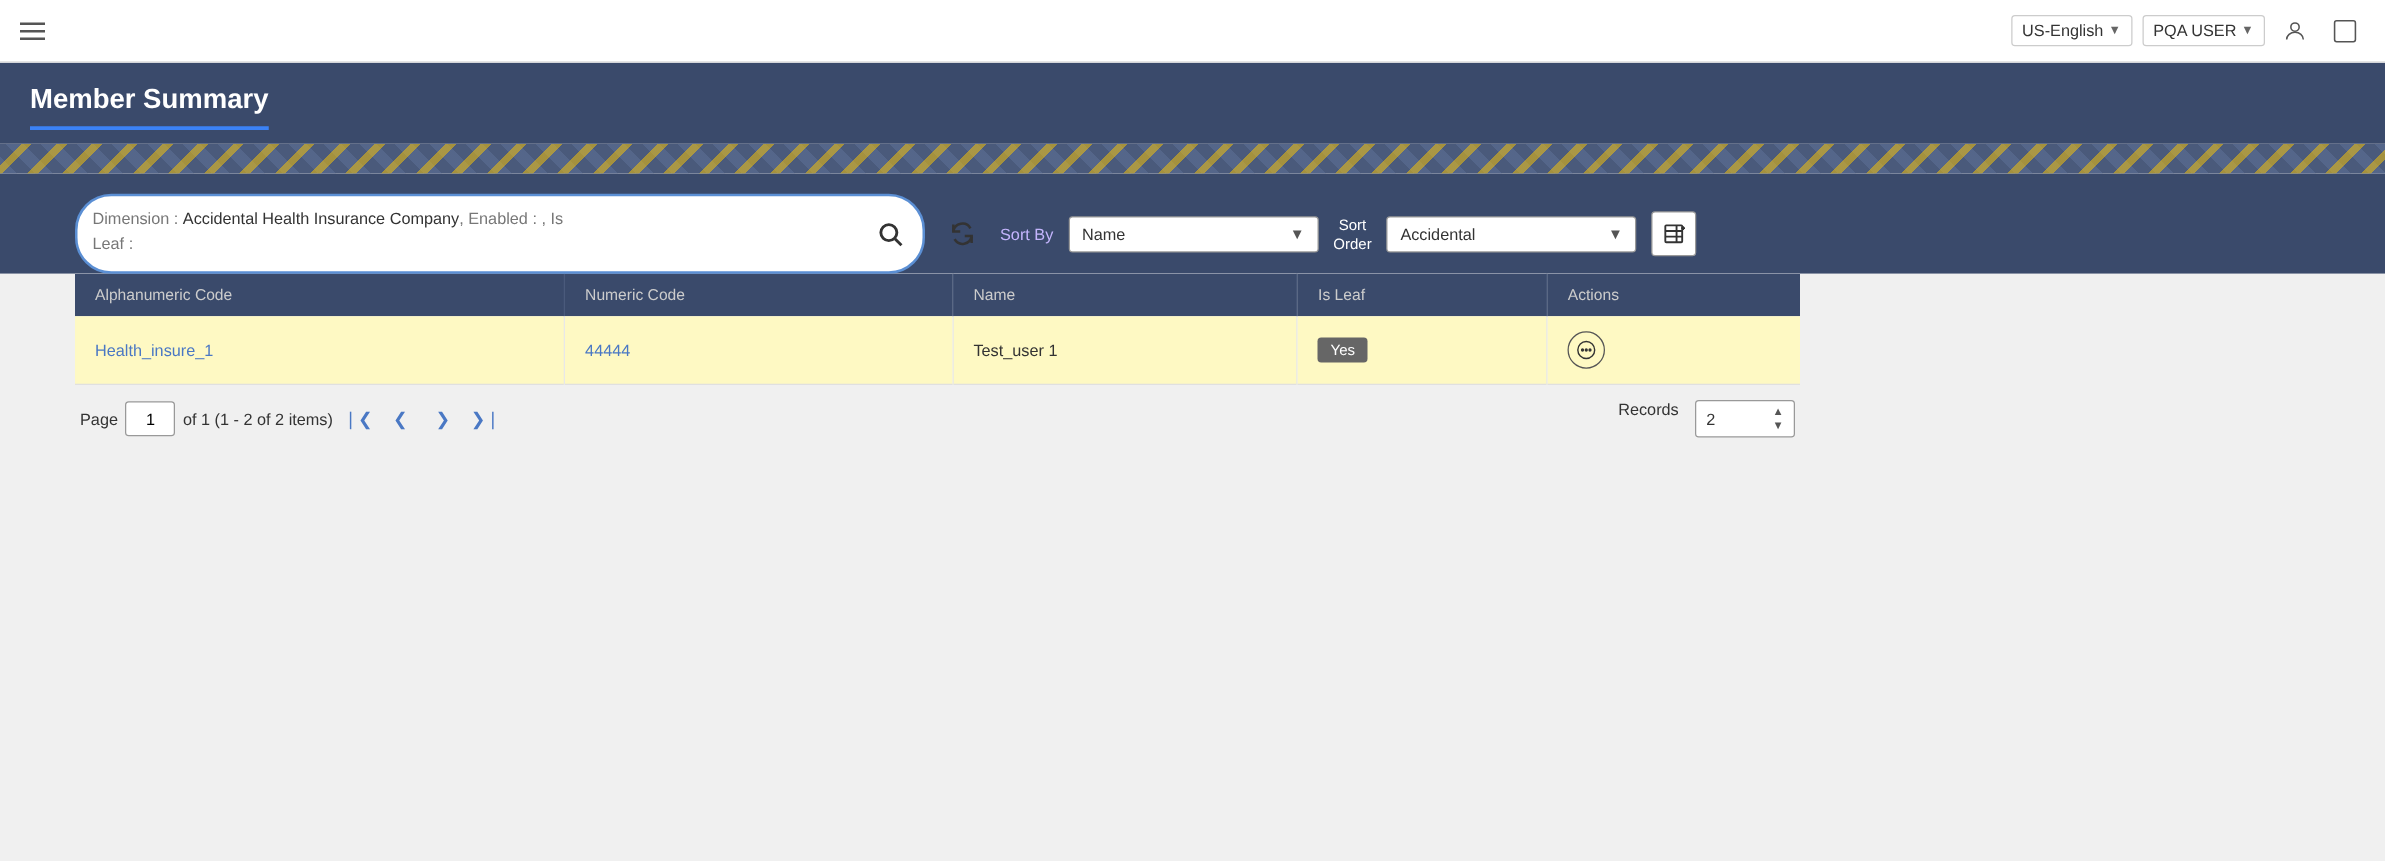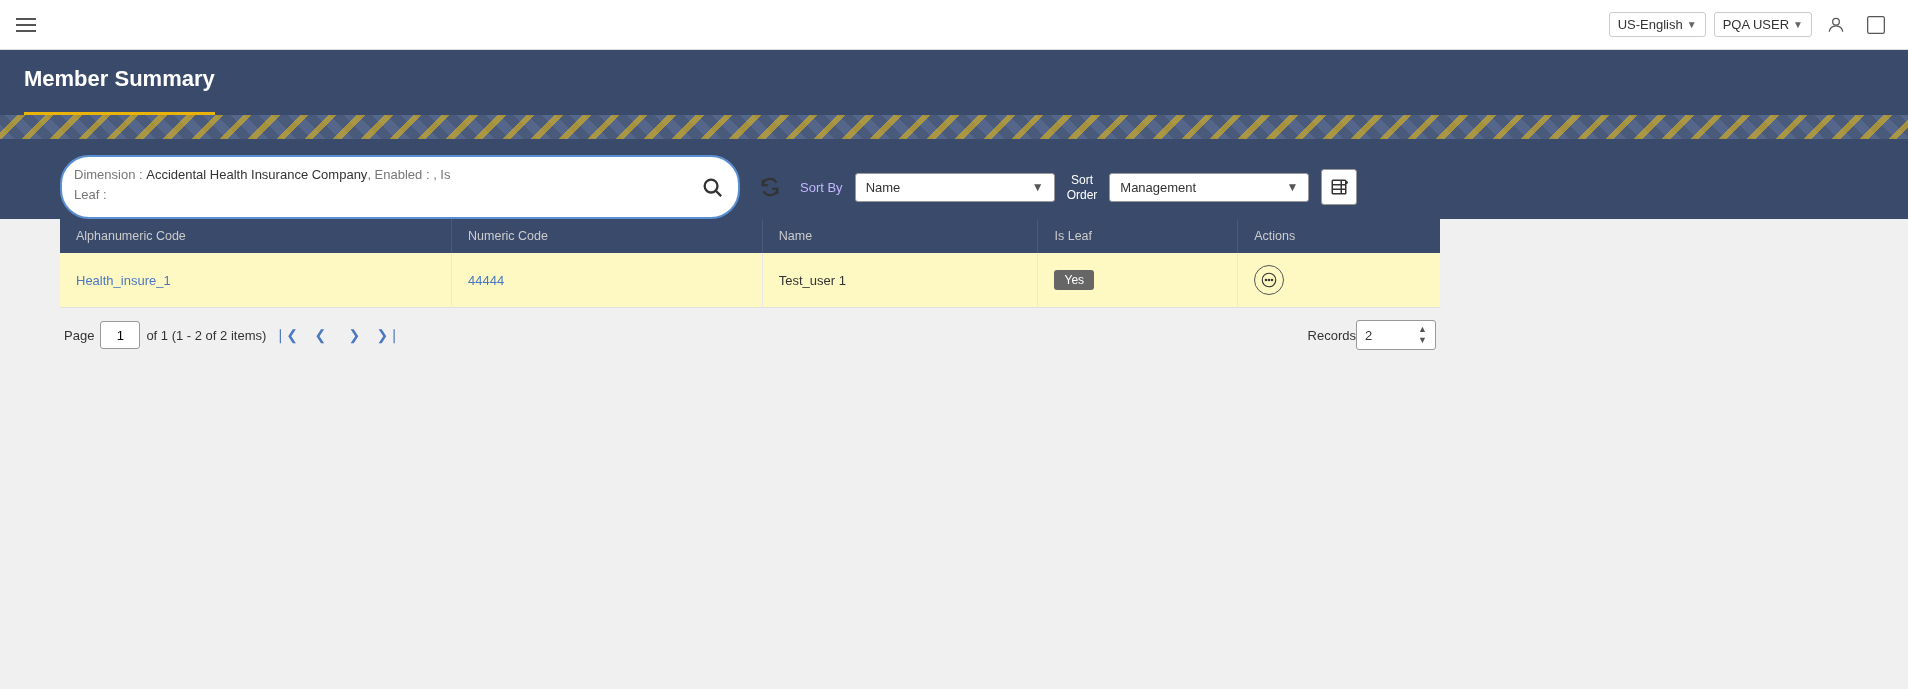--- a/index.html
+++ b/index.html
@@ -99,22 +99,22 @@
       background: #3a4a6b;
       padding: 16px 24px 0 24px;
       position: relative;
       min-height: 65px;
     }
     .page-title {
       font-size: 22px;
       font-weight: bold;
       color: #fff;
       display: inline-block;
-      padding-bottom: 20px;
-      border-bottom: 3px solid #eab308;
+      padding-bottom: 9px;
+      border-bottom: 3px solid #3b82f6;
     }
 
     
     .content-area {
       background: #f5f5f5;
       padding: 20px 60px;
       min-height: 580px;
     }
 
     
@@ -314,22 +314,21 @@
       color: #4a78c4;
       border: none;
       background: none;
     }
     .page-nav-btn:disabled {
       color: #bbb;
       cursor: default;
     }
     .pagination-right {
       display: flex;
-      align-items: center;
-      gap: 0;
+      gap: 13px;
       font-size: 13px;
       color: #333;
     }
     .records-select {
       display: flex;
       align-items: center;
       border: 1px solid #999;
       border-radius: 3px;
       background: #fff;
       padding: 4px 8px;
@@ -436,21 +435,21 @@
     <div class="select-box" style="min-width: 200px;">
       <span>Name</span>
       <span class="caret">▼</span>
     </div>
 
     <div style="text-align:center;">
       <span class="sort-order-label" style="color:#fff;">Sort<br>Order</span>
     </div>
 
     <div class="select-box" style="min-width: 200px;">
-      <span>Management</span>
+      <span>Accidental</span>
       <span class="caret">▼</span>
     </div>
 
     <div class="add-cols-btn">
       <svg width="18" height="18" viewBox="0 0 24 24" fill="none" stroke="#333" stroke-width="2">
         <rect x="3" y="3" width="18" height="18" rx="1"></rect>
         <line x1="3" y1="9" x2="21" y2="9"></line>
         <line x1="3" y1="15" x2="21" y2="15"></line>
         <line x1="15" y1="3" x2="15" y2="21"></line>
         <line x1="20" y1="6" x2="24" y2="6"></line>

